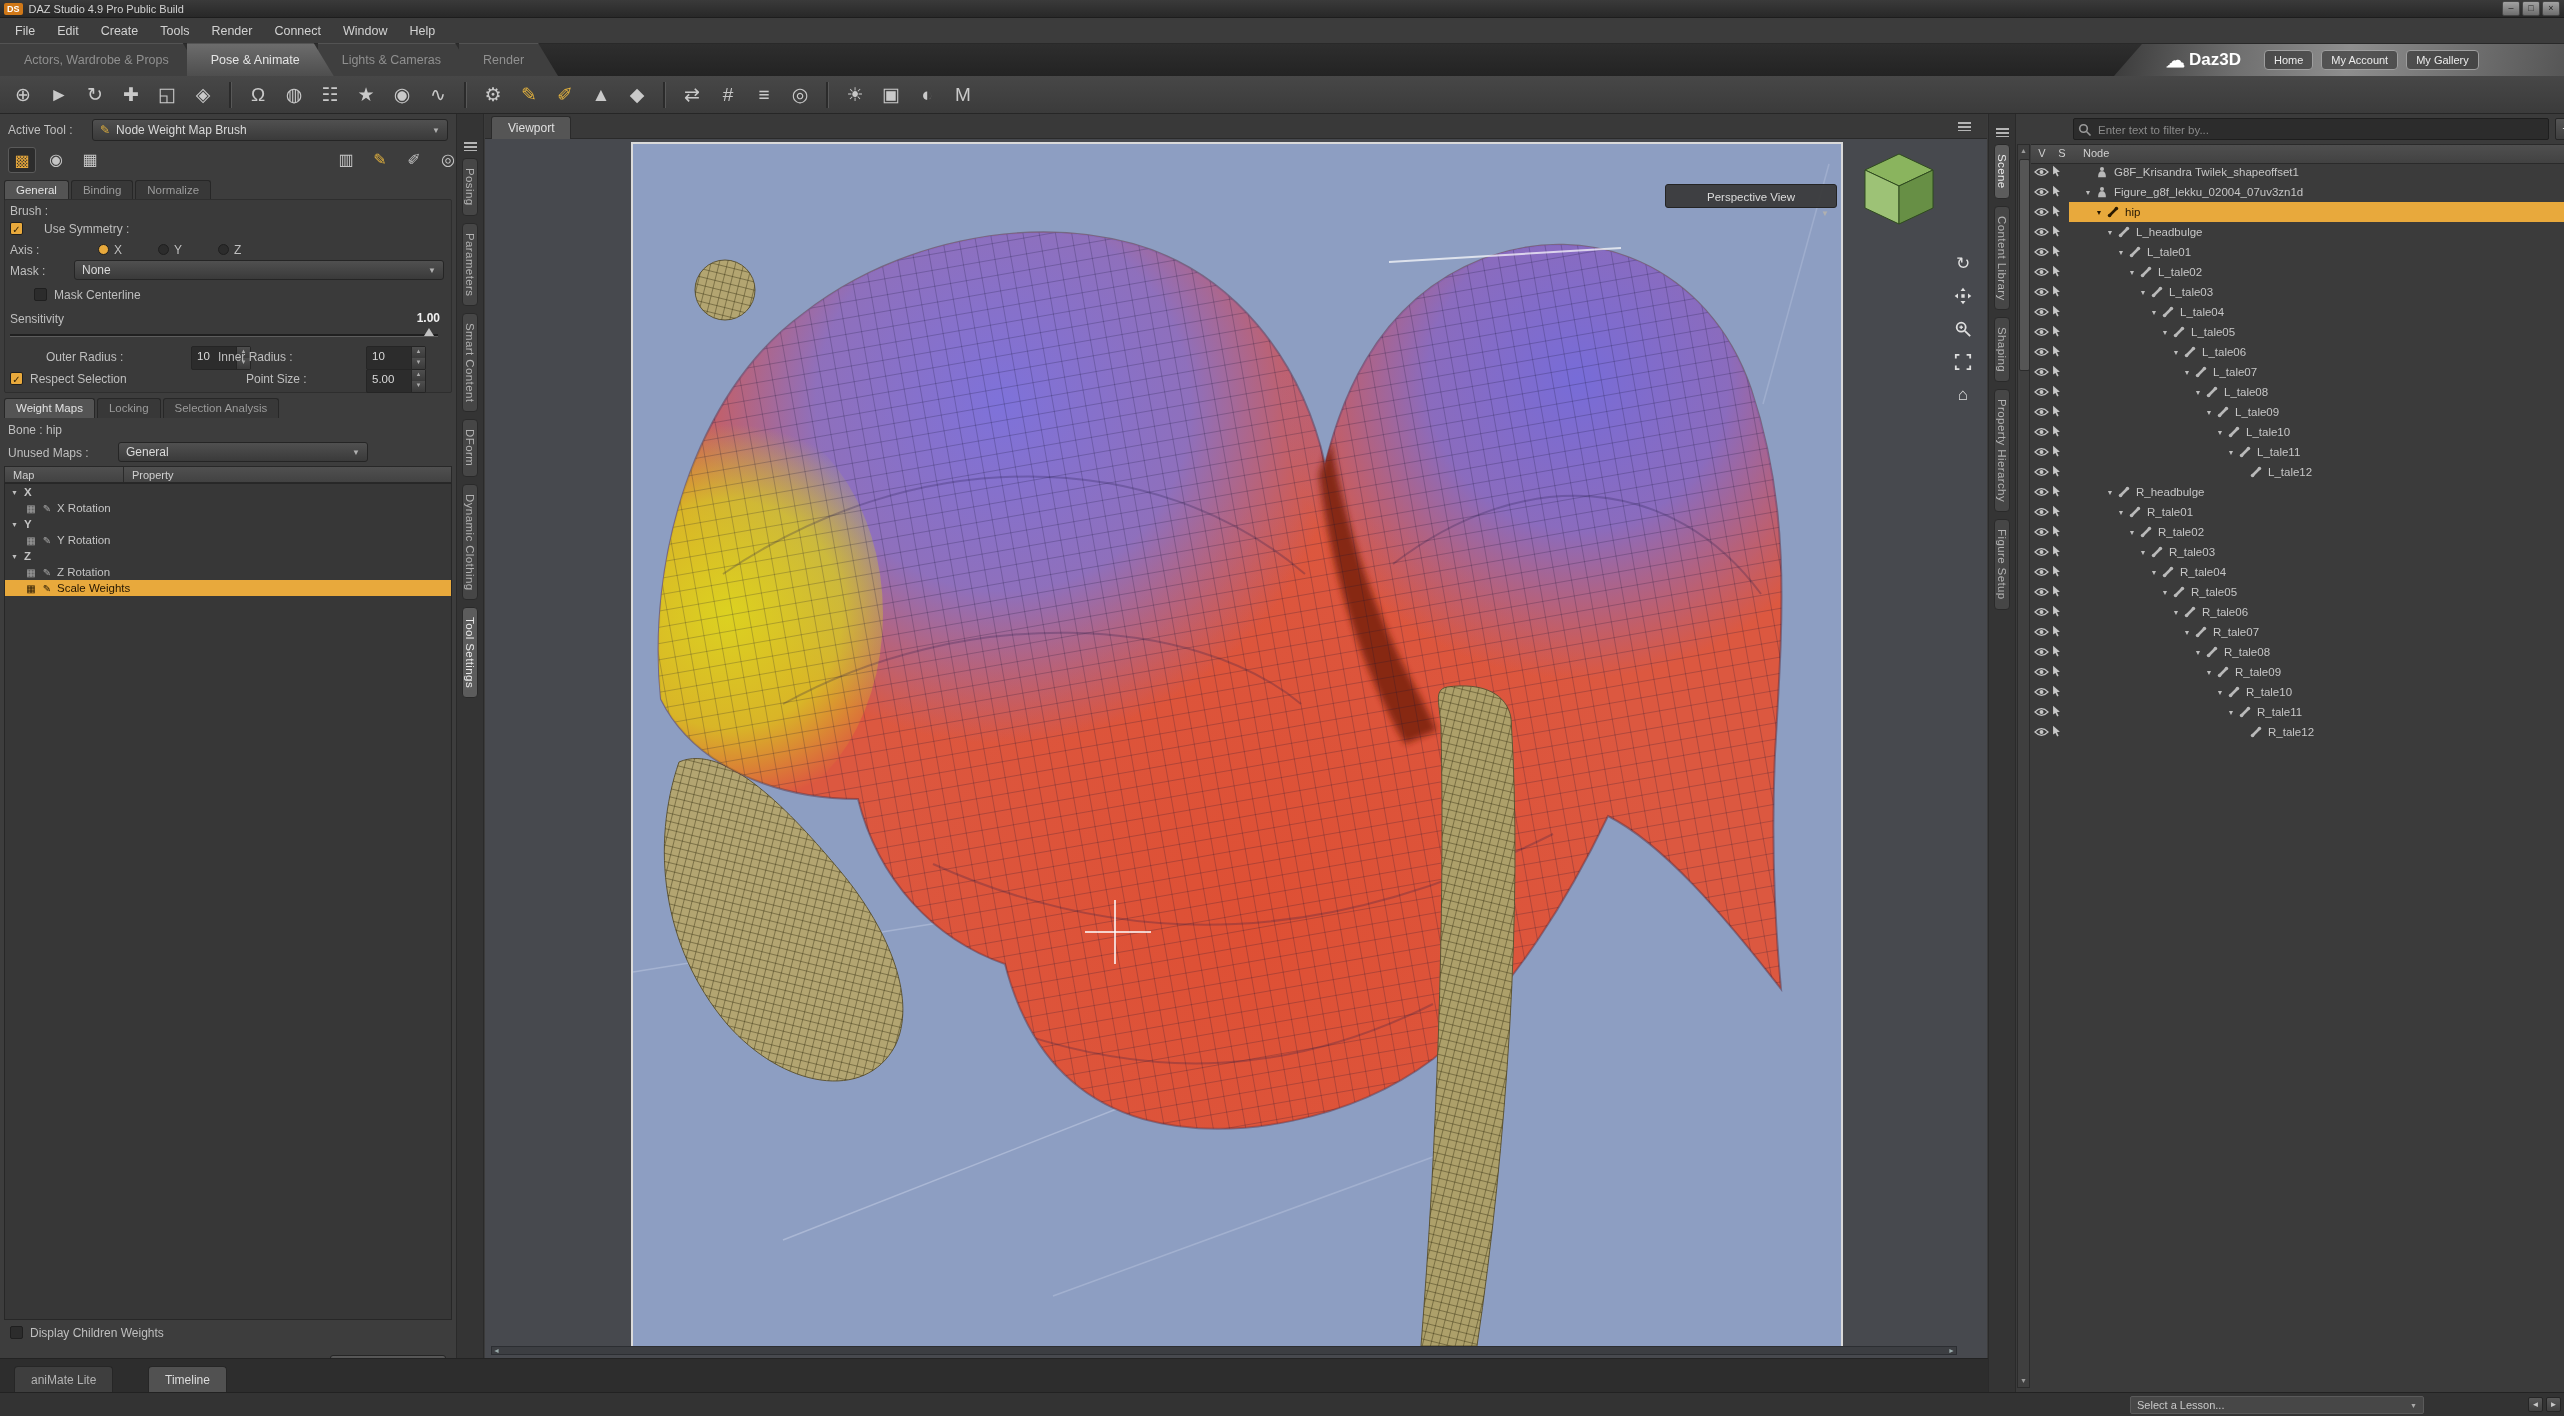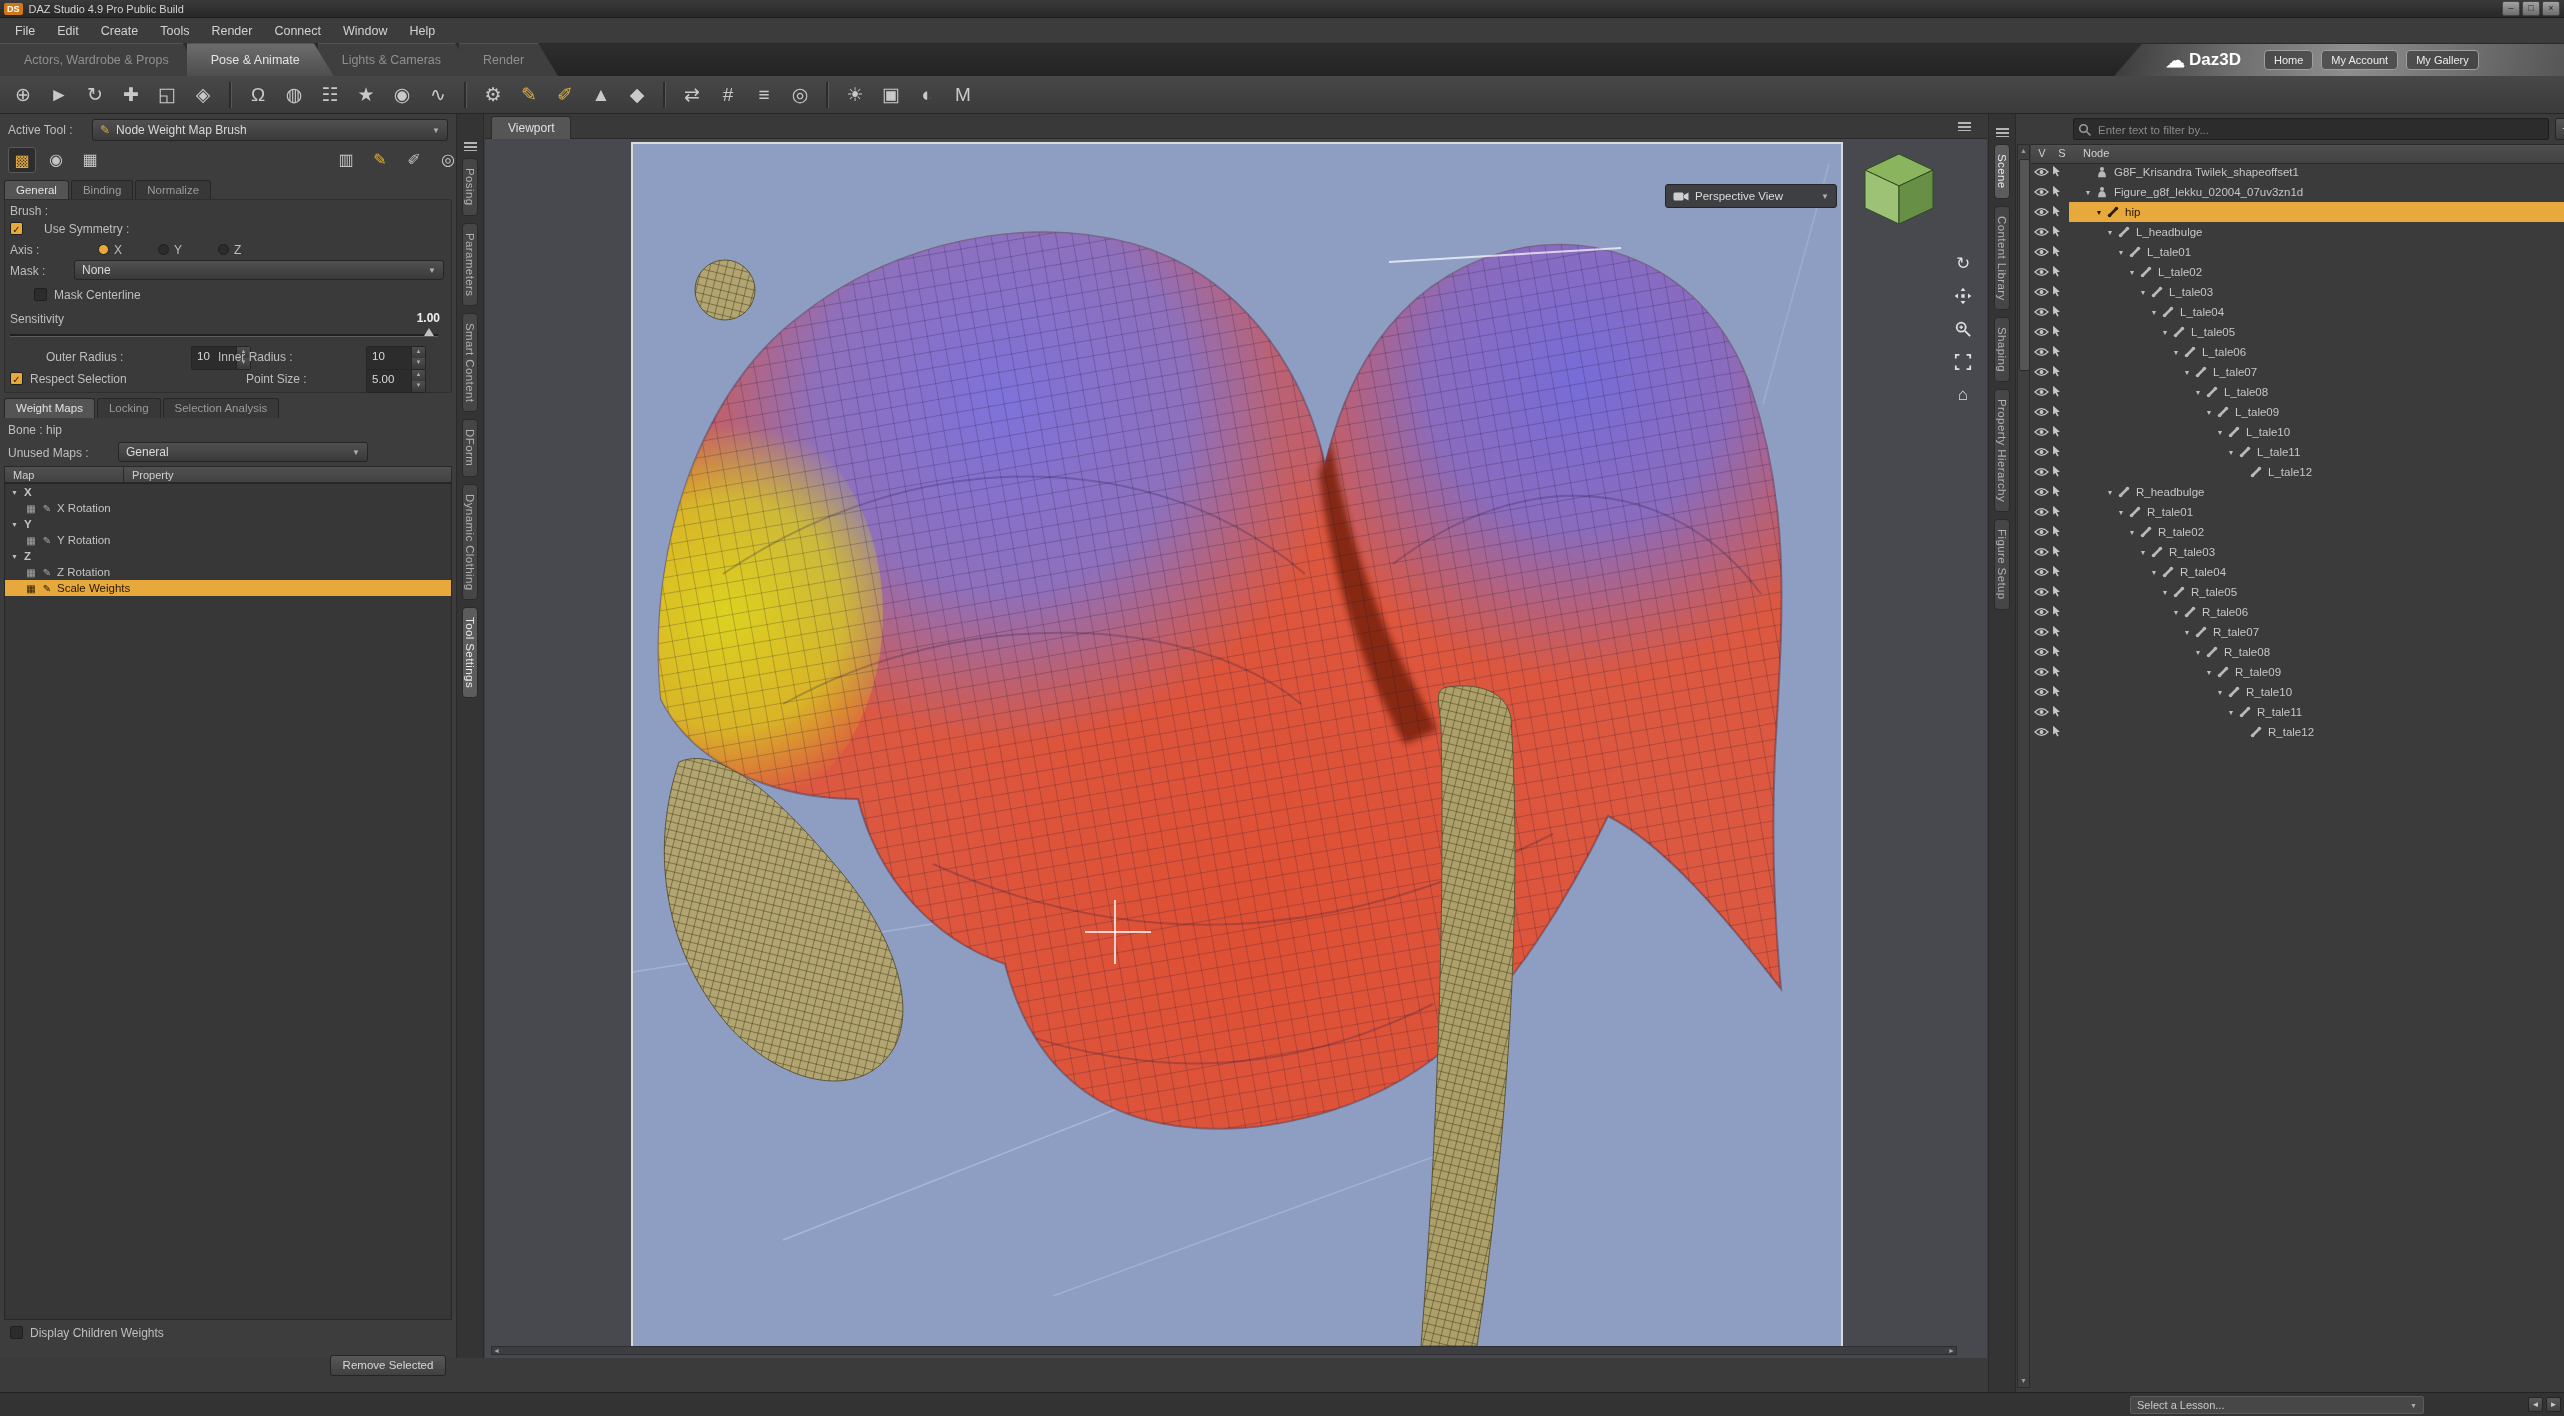--- a/index.html
+++ b/index.html
@@ -99,21 +99,21 @@
   .vp-tabstrip{position:absolute;left:0;top:0;right:0;height:24px;background:#393939;border-bottom:1px solid #2a2a2a;}
   .vp-tab{position:absolute;left:6px;top:2px;height:22px;line-height:22px;padding:0 16px;background:#555;
           border:1px solid #2a2a2a;border-bottom:none;border-radius:3px 3px 0 0;color:#e0e0e0;font-size:12px;}
   .vp-canvas{position:absolute;left:146px;top:28px;width:1212px;height:1206px;border:2px solid #dadada;
              background:#8d9ec2;box-sizing:border-box;overflow:hidden;}
   .vp-canvas svg{display:block;width:100%;height:100%;}
   .vp-subdbar{position:absolute;left:0;top:0;right:0;height:18px;background:rgba(28,30,40,.45);
               color:#eceff5;font-size:11px;line-height:18px;padding-left:9px;}
   .vp-camdd{position:absolute;left:1180px;top:70px;width:172px;height:24px;background:rgba(56,56,56,.93);
             border:1px solid #242424;border-radius:3px;display:flex;align-items:center;gap:6px;padding:0 7px;
-            color:#dcdcdc;font-size:11.5px;box-sizing:border-box;z-index:5;}
+            color:#dcdcdc;font-size:11.5px;box-sizing:border-box;z-index:5;flex-direction:column;}
   .vp-camdd .chev{margin-left:auto;font-size:8px;color:#b0b0b0;}
   .vp-cube{position:absolute;left:1372px;top:32px;width:84px;height:84px;z-index:4;}
   .vp-ctrls{position:absolute;left:1464px;top:136px;width:28px;display:flex;flex-direction:column;gap:7px;align-items:center;z-index:4;}
   .vp-ctrl{width:26px;height:26px;display:flex;align-items:center;justify-content:center;color:#dfdfdf;font-size:17px;}
   .vp-hscroll{position:absolute;left:6px;right:30px;top:1232px;height:9px;background:#3c3e42;border:1px solid #2c2e32;box-sizing:border-box;}
   .vp-hscroll .a{position:absolute;top:0;width:9px;height:7px;color:#9aa;font-size:7px;line-height:7px;text-align:center;}
 
   
   #scenePane{position:absolute;left:2017px;top:114px;width:547px;height:1278px;background:#3b3b3b;box-sizing:border-box;}
   .sc-filterrow{position:absolute;left:0;top:3px;right:0;height:24px;margin-left:40px;}
@@ -1059,20 +1059,23 @@
                 <path d="M3.5 10.5 L10.5 3.5" stroke="#b9b9b9" stroke-width="3" stroke-linecap="round"></path>
                 <circle cx="3" cy="11" r="2.1" fill="#b9b9b9"></circle>
                 <circle cx="11" cy="3" r="2.1" fill="#b9b9b9"></circle>
               </svg></span>
             <span class="sc-lbl">R_tale12</span>
           </span>
         </div>
       </div>
   </div>
 
+  <div id="timelineStrip">
+    <span><div class="ttab" style="left: 14px;">aniMate Lite</div><div class="ttab active" style="left: 148px;">Timeline</div></span>
+  </div>
 
   <div id="bottomBar">
     <div class="lesson-dd">
       <span>Select a Lesson...</span>
       <span class="chev">▼</span>
     </div>
     <span class="bb-btn" style="left:2528px;">◄</span>
     <span class="bb-btn" style="left:2546px;">►</span>
   </div>
 

